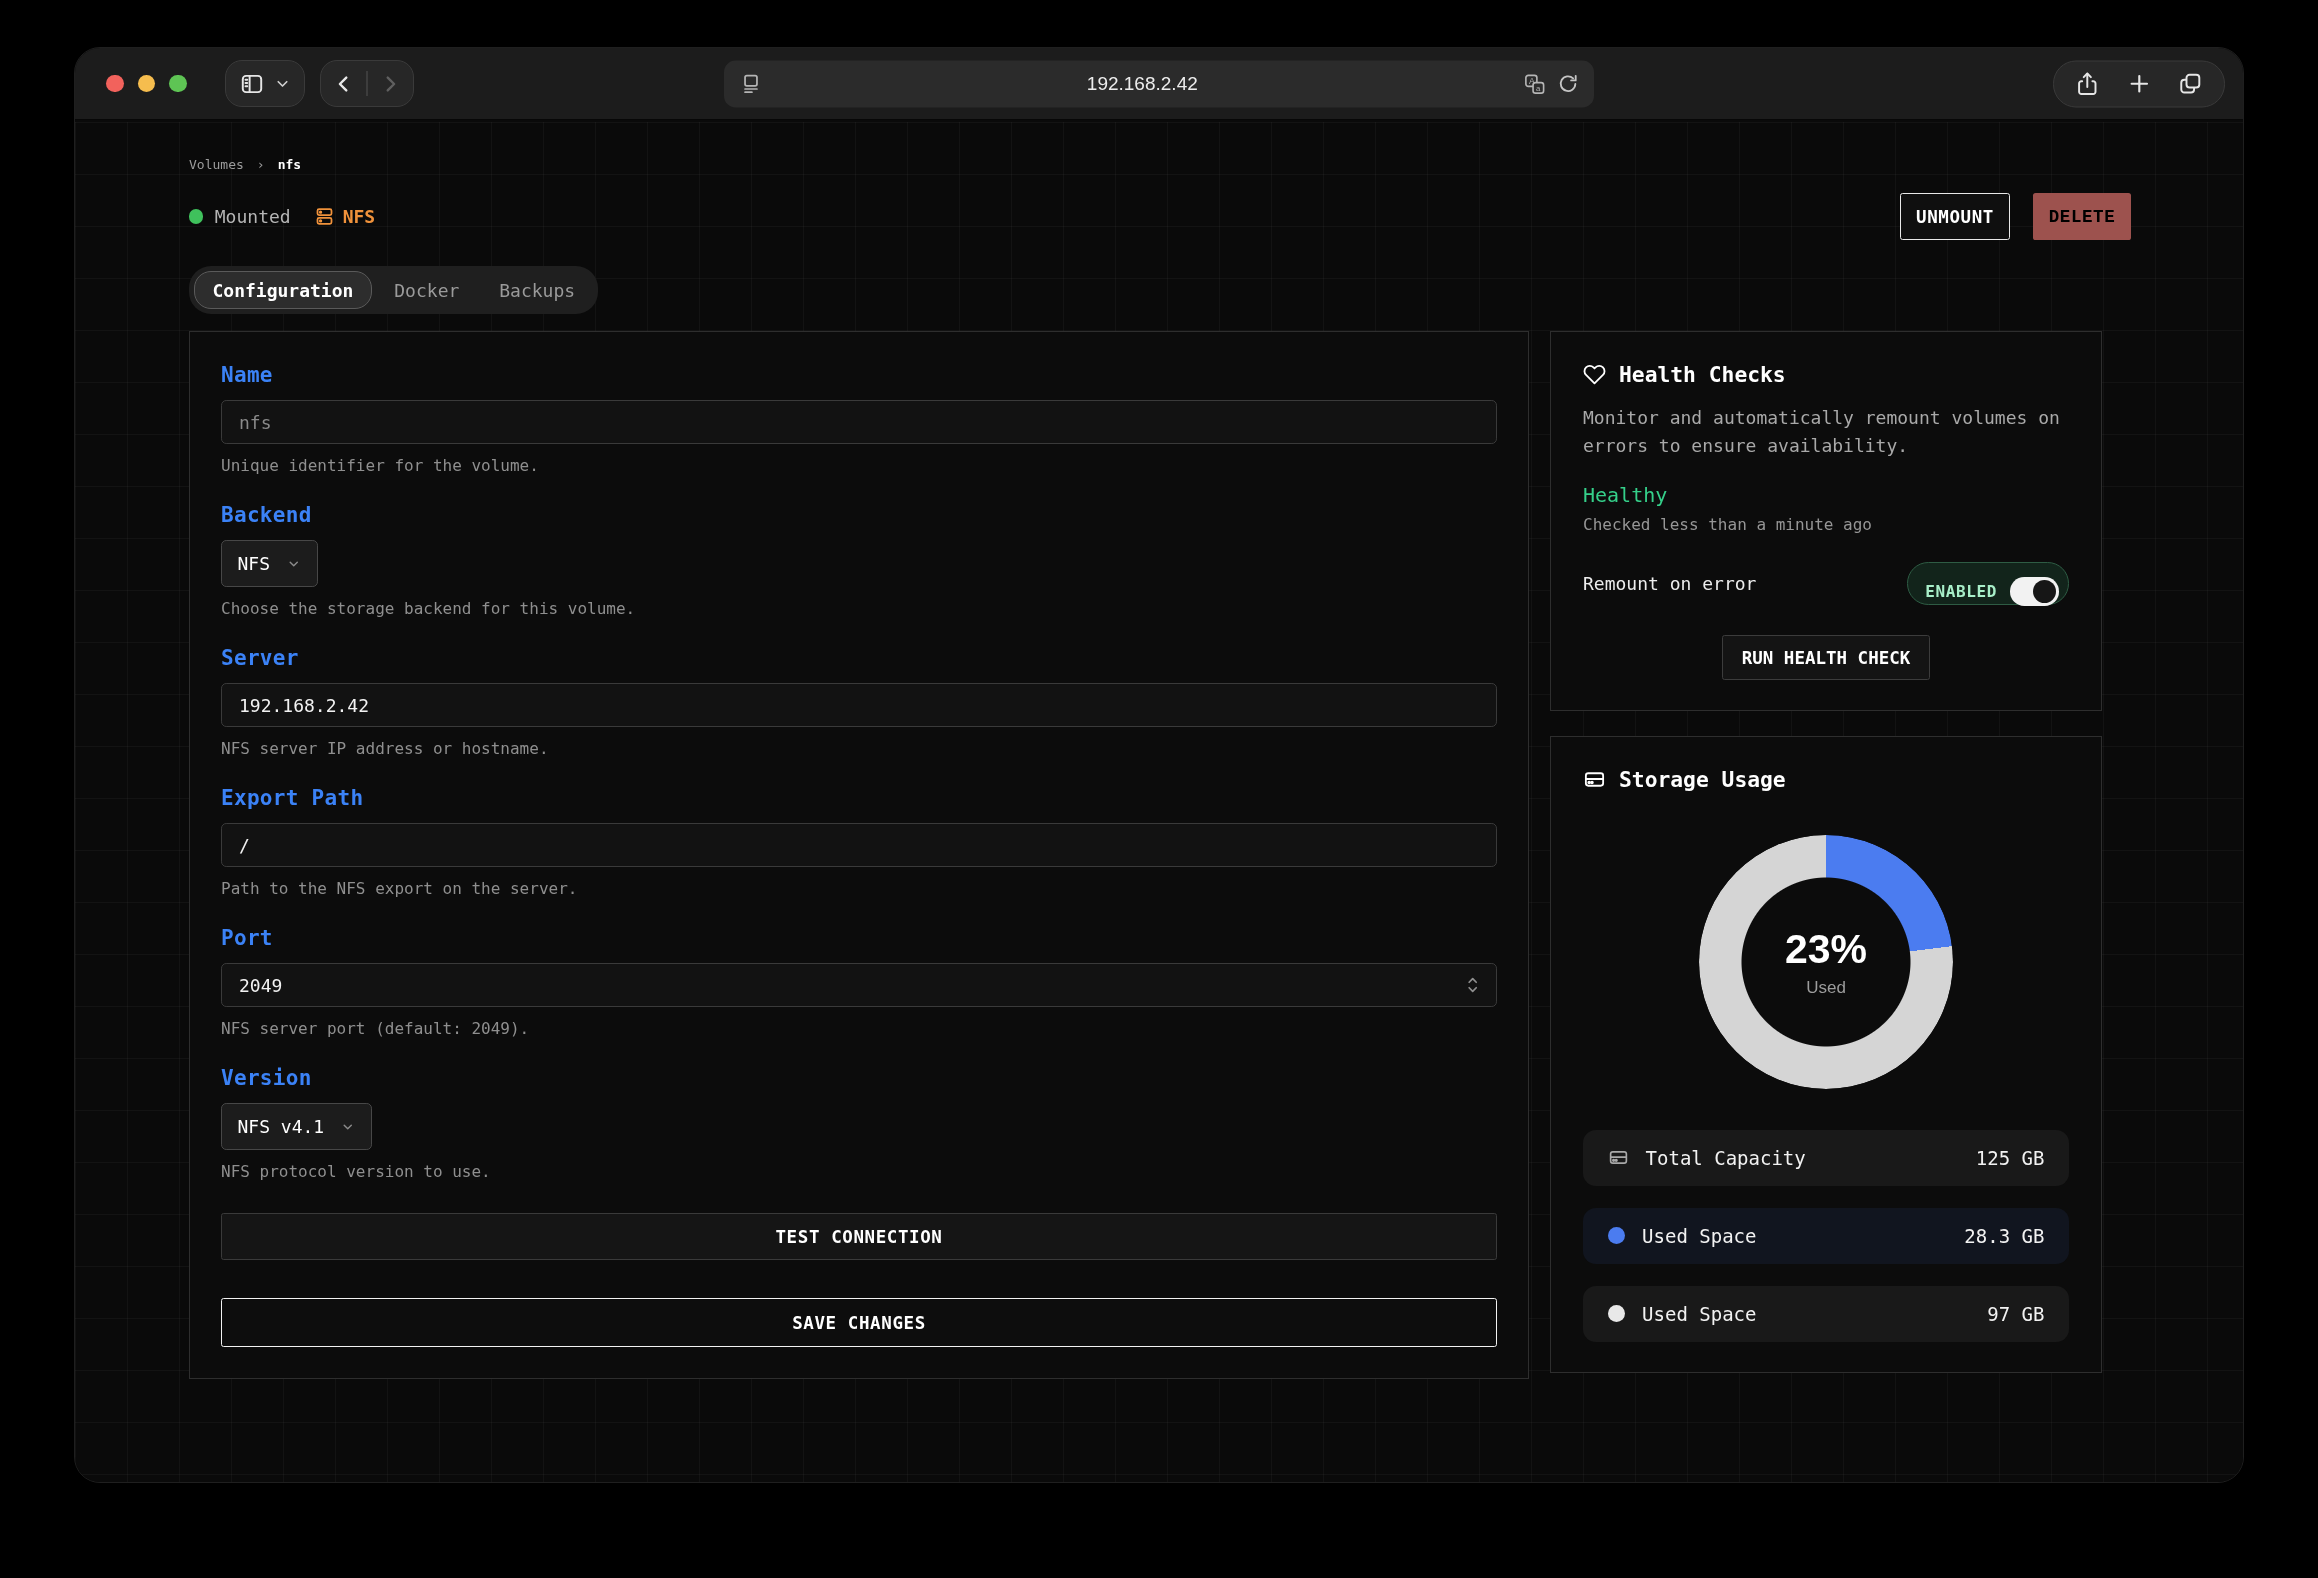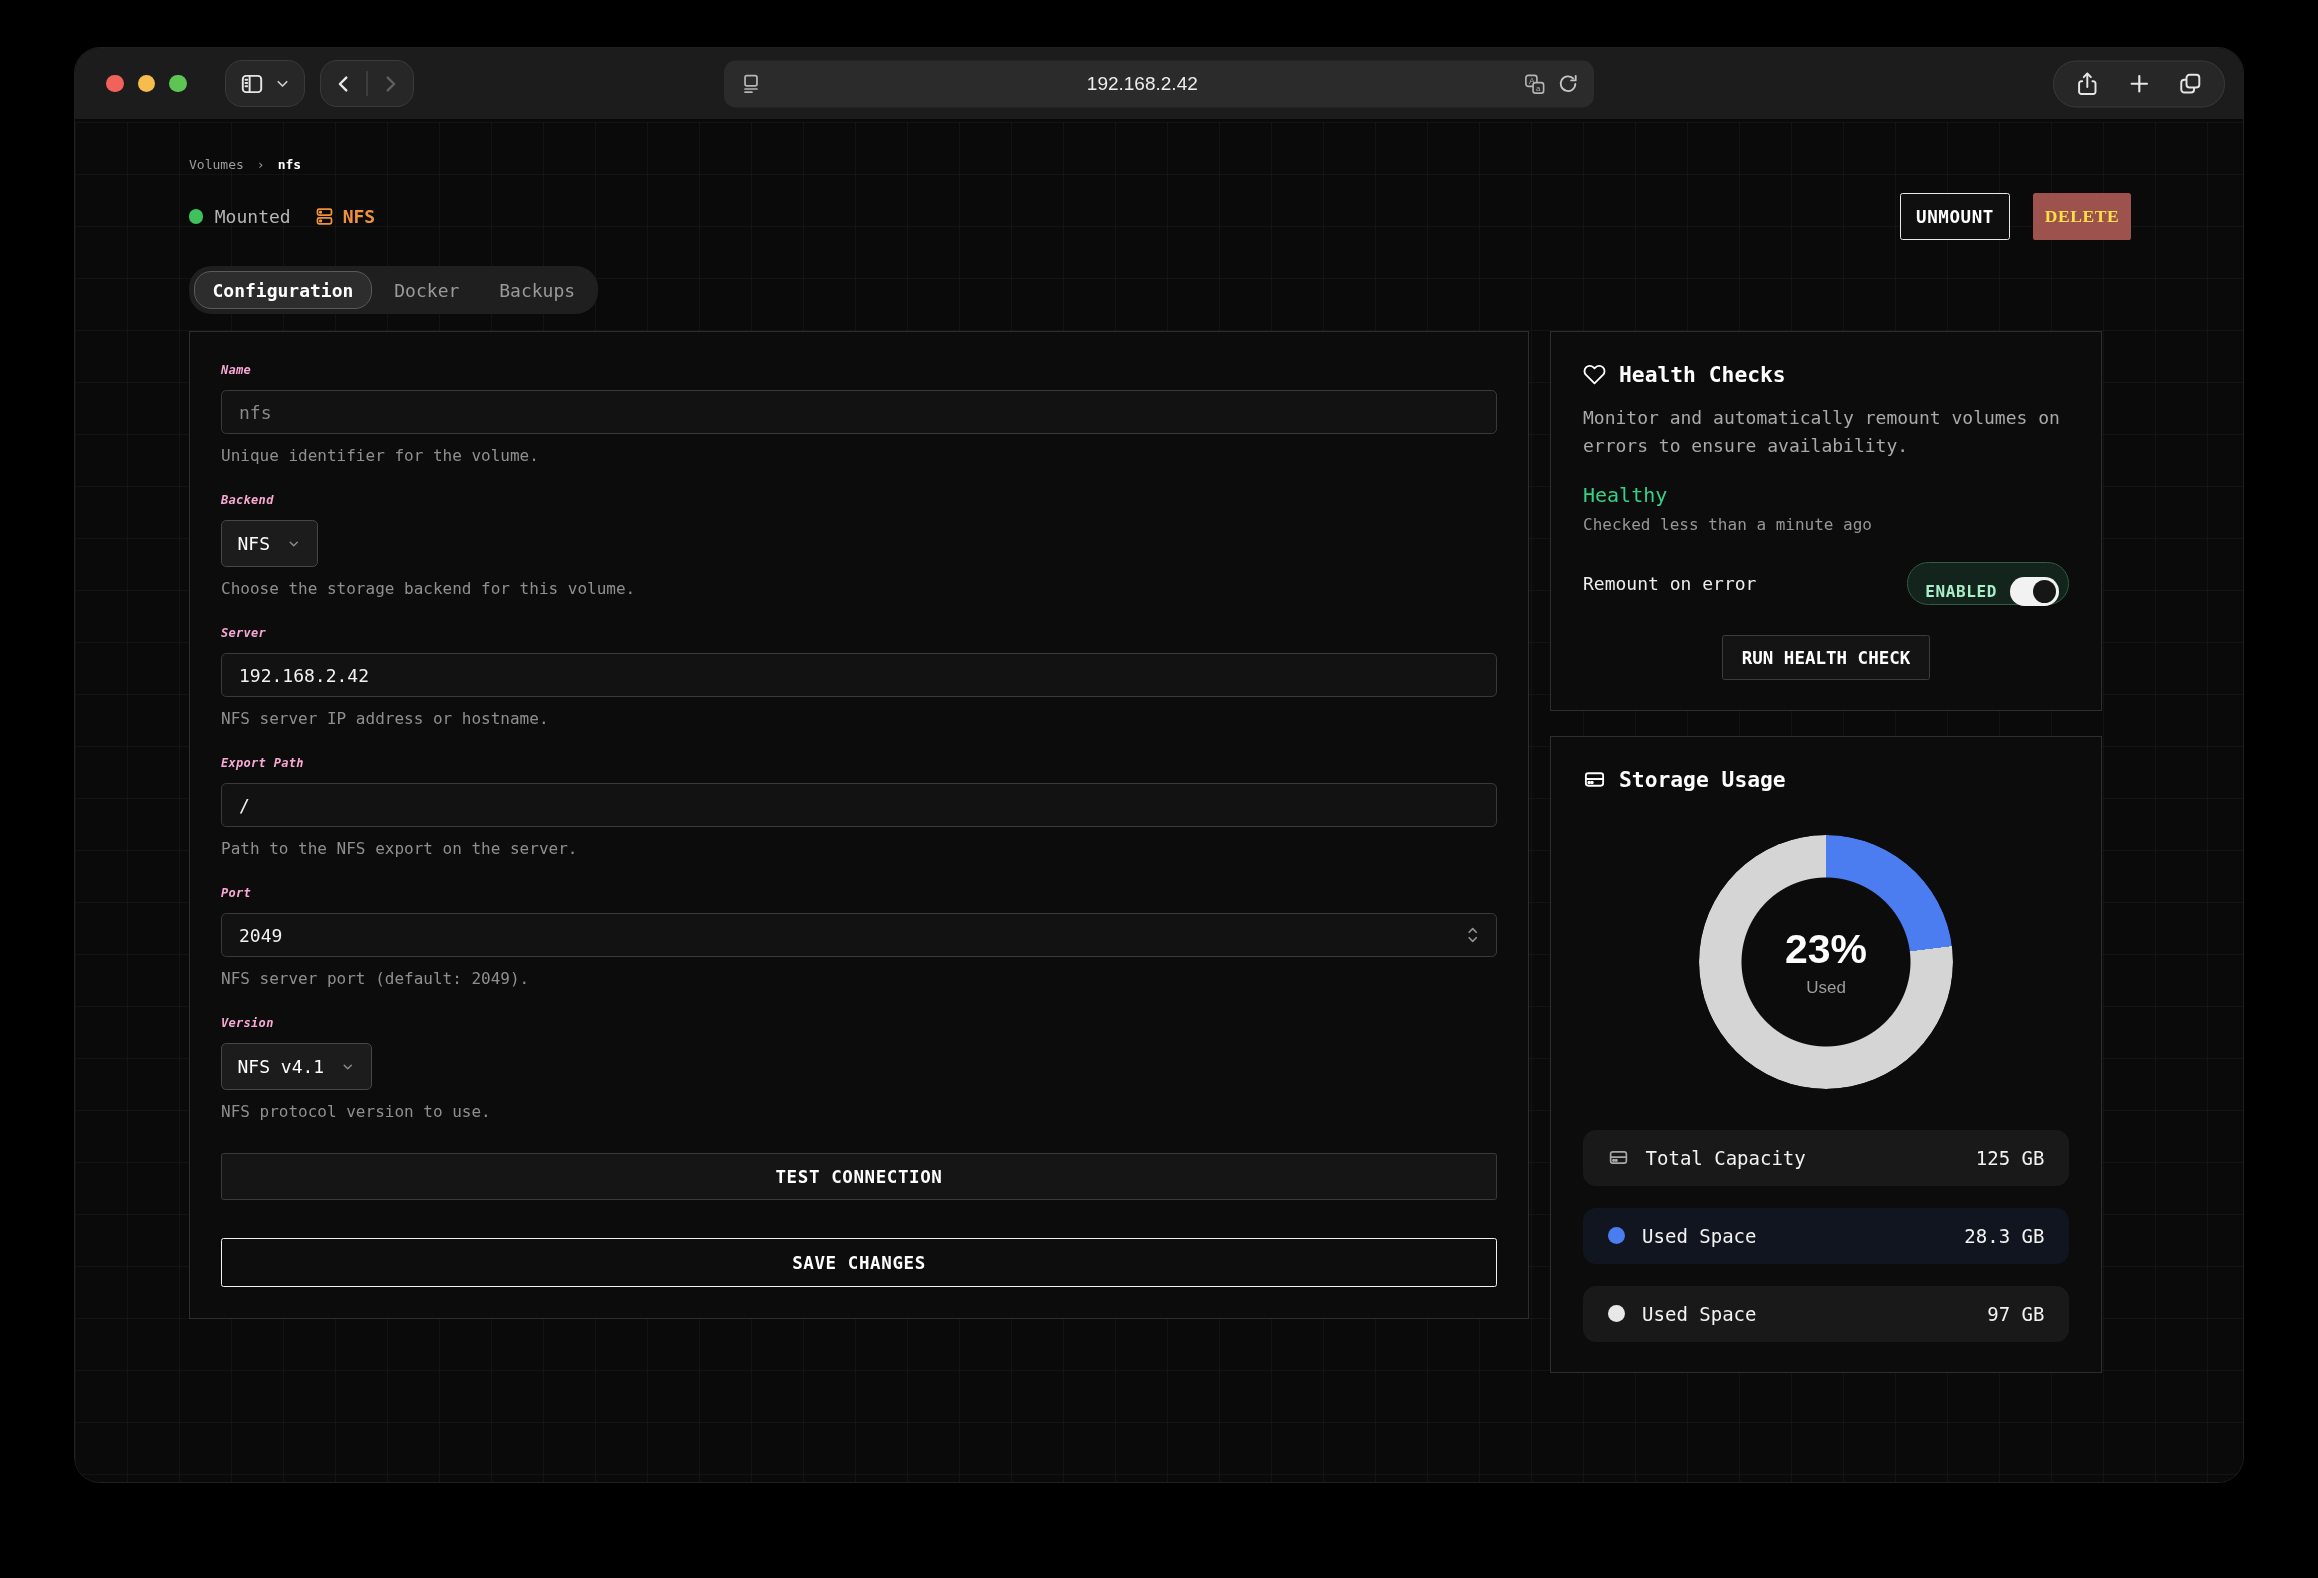--- a/index.html
+++ b/index.html
@@ -46,34 +46,34 @@
 
   .status-row{ margin-top:21px; display:flex; align-items:center; }
   .status-left{ display:flex; align-items:center; gap:11.6px; }
   .status-dot{ width:14.2px; height:14.2px; border-radius:50%; }
   .mounted{ font-size:18px; color:#b5b5b5; }
   .nfs-badge{ display:flex; align-items:center; gap:7.8px; font-size:18px; font-weight:bold; margin-left:11.6px; }
   .actions{ margin-left:auto; display:flex; gap:23px; }
   .btn-unmount{ width:110px; height:47px; background:#0f0f0f; border:1.9px solid #e8e8e8; border-radius:2.6px;
     color:#fff; font-family:var(--mono); font-size:17.5px; font-weight:bold; letter-spacing:0.6px; cursor:pointer; }
   .btn-delete{ width:98px; height:47px; border:none; border-radius:2.6px;
-    color:#fde047; font-family:Liberation Serif, serif; font-size:17.5px; font-weight:bold; letter-spacing:0.6px; cursor:pointer; }
+    color:#000000; font-family:Liberation Mono, monospace; font-size:17.5px; font-weight:bold; letter-spacing:0.6px; cursor:pointer; }
 
   .tabs{ margin-top:26px; display:inline-flex; align-items:center; background:#1f1f1f;
     border-radius:22px; padding:4.5px; gap:3.9px; }
   .tab{ font-size:18px; color:#9a9a9a; padding:9px 18px; border-radius:17px; cursor:pointer; white-space:nowrap; }
   .tab.active{ color:#fff; font-weight:bold; background:#2d2d2d; border:1.3px solid #5a5a5a; padding:7.8px 18px; }
 
   .main{ margin-top:17px; display:flex; gap:21px; align-items:flex-start; }
   .card{ background:#0c0c0c; border:1.3px solid #2e2e2e; }
 
   
   .form-card{ width:1340px; padding:31px; }
   .field + .field{ margin-top:28.5px; }
-  .flabel{ font-size:12px; font-weight:bold; color:#f9a8d4; letter-spacing:0.3px;font-style:italic; }
+  .flabel{ font-size:21px; font-weight:bold; color:#3b82f6; letter-spacing:0.3px; }
   .control{ margin-top:13px; position:relative; }
   .tinput{ width:100%; height:44px; background:#121212; border:1.3px solid #3a3a3a; border-radius:5.2px;
     color:#f2f2f2; font-family:var(--mono); font-size:18px; padding:0 17px; outline:none; }
   .tinput.readonly{ color:#8a8a8a; }
   .stepper{ position:absolute; right:14.2px; top:50%; transform:translateY(-50%); color:#8f8f8f; }
   .selectbox{ display:inline-flex; align-items:center; gap:15.5px; height:47px; padding:0 15.5px;
     background:#1c1c1c; border:1.3px solid #474747; border-radius:5.2px; font-size:18px; color:#fff; cursor:pointer; }
   .selectbox .chev{ color:#8b8b8b; display:inline-flex; }
   .helper{ margin-top:11.6px; font-size:16px; color:#8f8f8f; }
   .btn-test{ margin-top:32px; width:100%; height:47px; background:#151515; border:1.3px solid #3a3a3a;

